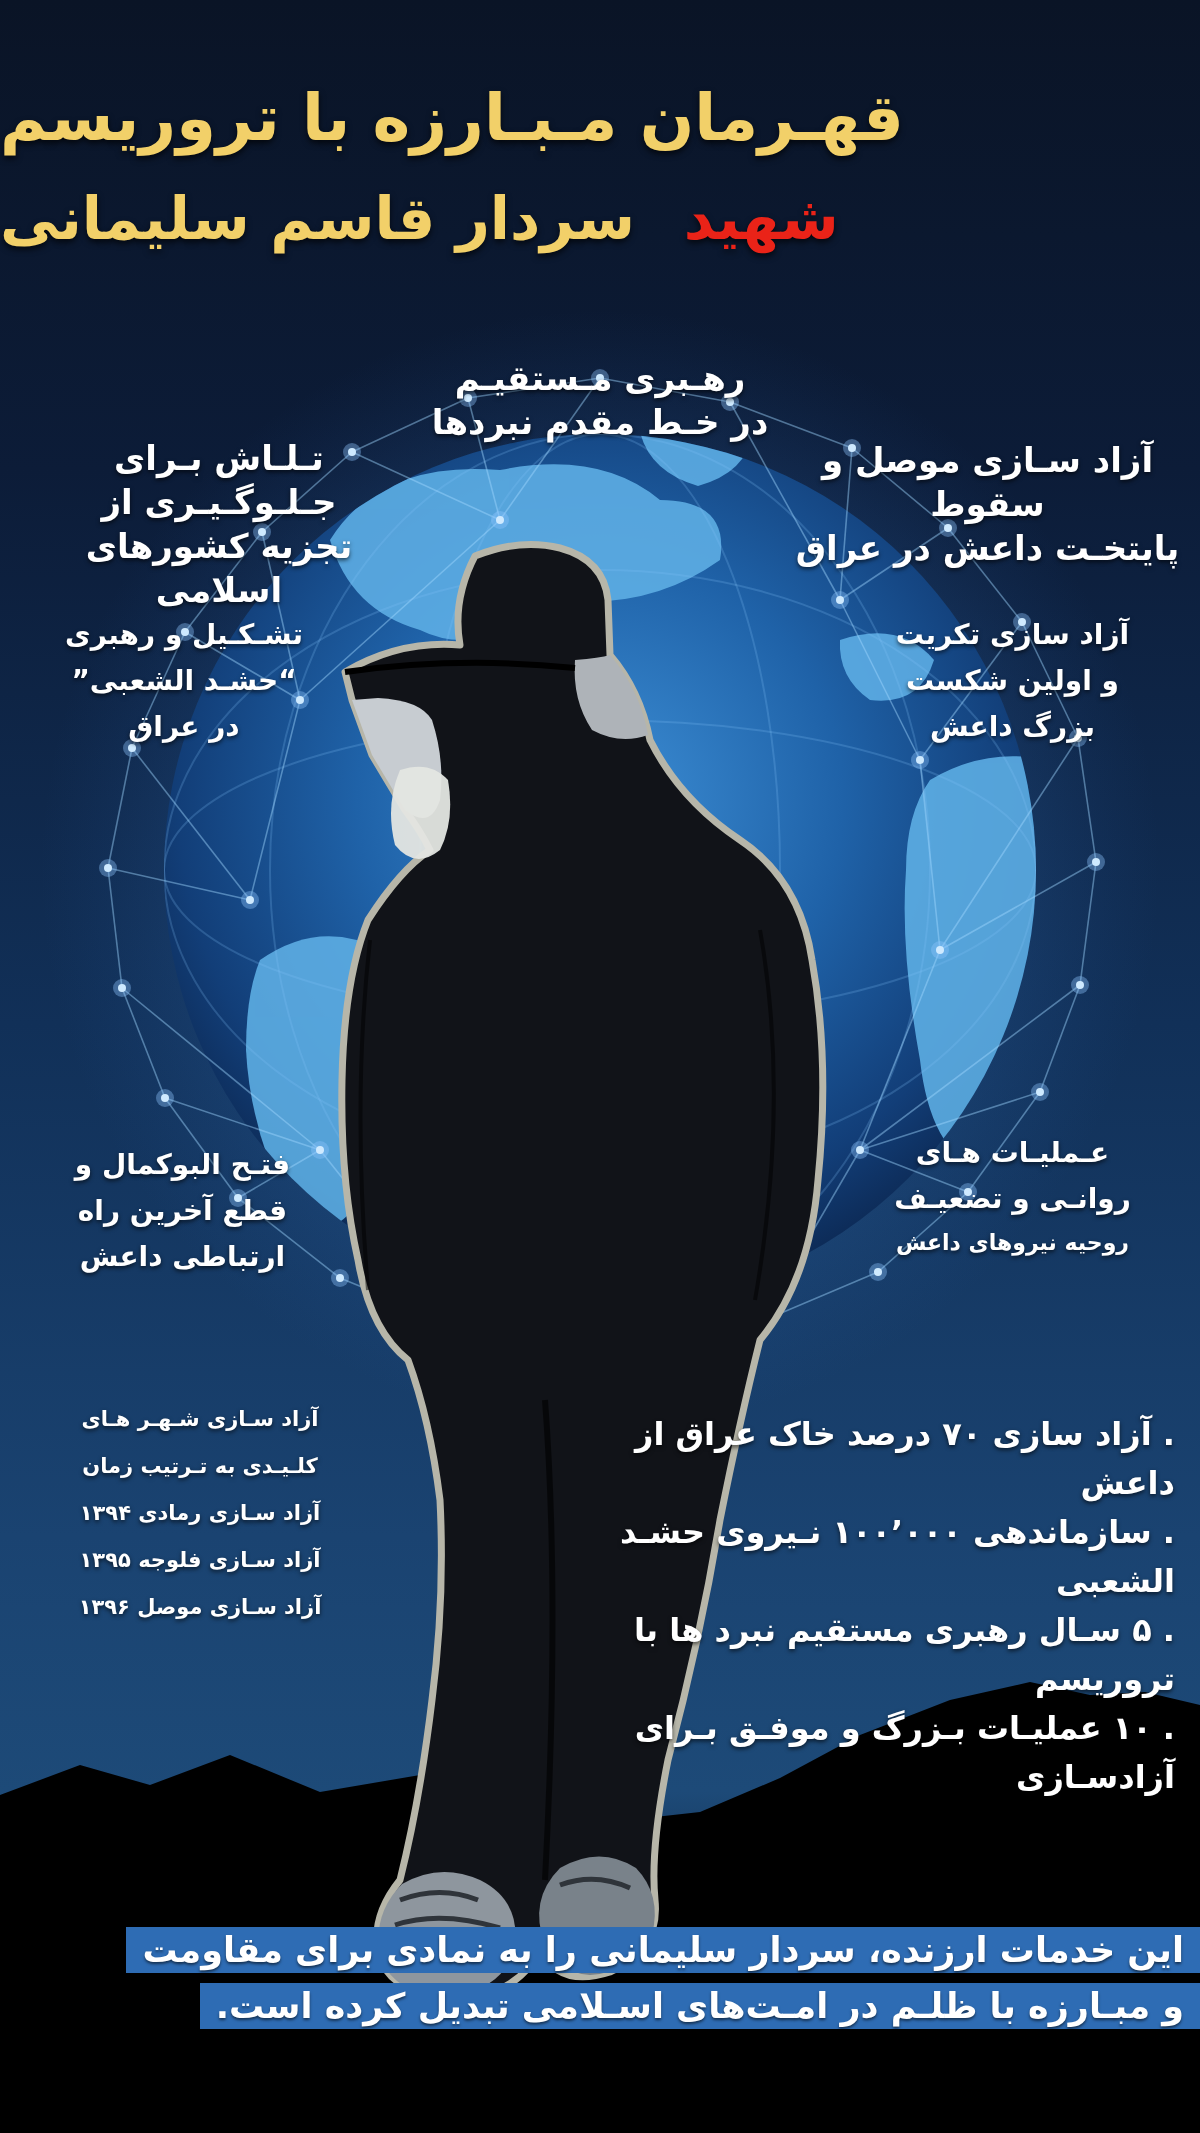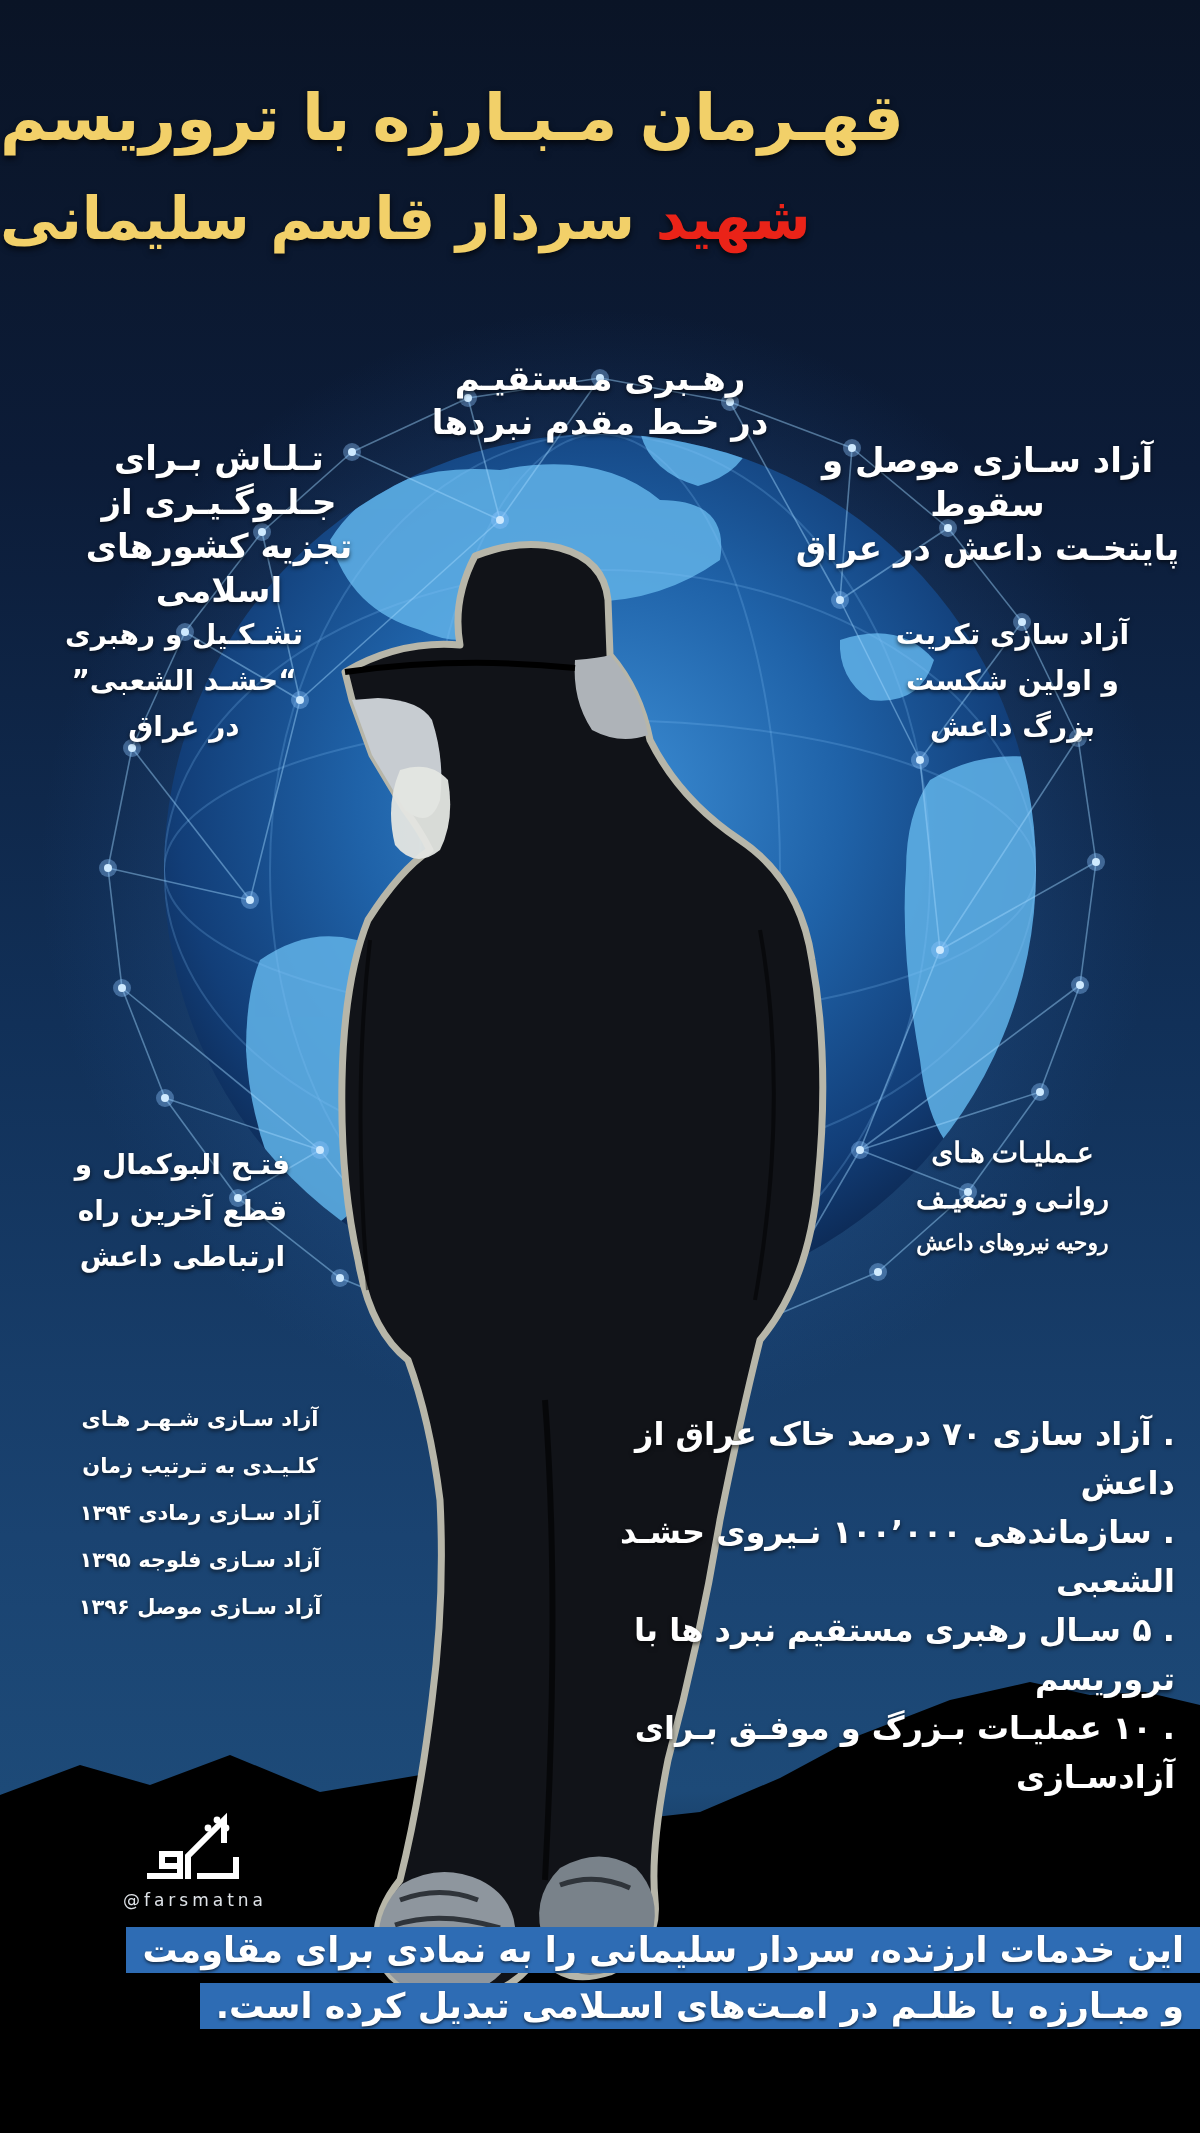--- a/index.html
+++ b/index.html
@@ -11,21 +11,21 @@
   .abs{position:absolute;}
   .rtl{direction:rtl;}
   .txt{color:#fff;font-weight:bold;text-align:center;text-shadow:0 2px 4px rgba(0,0,0,.65);}
   .callout{font-size:34px;line-height:44px;}
   .callout-lg{font-size:28px;line-height:46px;}
   .subline{font-size:22px;line-height:34px;margin-top:4px;}
   .title{left:0;top:66px;width:1200px;text-align:left;direction:rtl;
          text-shadow:0 3px 6px rgba(0,0,0,.7);font-weight:bold;}
   .title .l1{font-size:64px;line-height:104px;color:#f2d069;}
   .title .l2{font-size:59px;line-height:98px;color:#f2d069;}
-  .title .red{color:#ea2318;}
+  .title .red{color:#ea2318;margin-left:28px;}
   .timeline{left:30px;top:1396px;width:340px;font-size:21px;line-height:47px;}
   .stats{left:590px;top:1410px;width:585px;text-align:right;font-size:32px;line-height:49px;}
   .logo{left:90px;top:1808px;width:210px;text-align:center;}
   .logo .handle{color:#dfe3e8;font-size:17px;letter-spacing:4px;font-weight:normal;
                 margin-top:4px;text-shadow:0 1px 2px #000;}
   .footer{left:0;top:1922px;width:1200px;}
   .footer .strip{display:inline-block;background:#2e6cb4;color:#fff;font-weight:bold;
                  font-size:35px;line-height:46px;padding:0 16px;margin:5px 0;
                  text-shadow:0 2px 3px rgba(0,0,0,.55);}
   svg{display:block;}
@@ -243,55 +243,40 @@
     <div>و اولین شکست</div>
     <div>بزرگ داعش</div>
   </div>
 
   <div class="abs txt rtl callout-lg" style="left:25px;top:1142px;width:315px;">
     <div>فتـح البوکمال و</div>
     <div>قطع آخرین راه</div>
     <div>ارتباطی داعش</div>
   </div>
 
-  <div class="abs txt rtl callout-lg" style="left:845px;top:1130px;width:335px;font-family:Liberation Serif, serif;">
+  <div class="abs txt rtl callout-lg" style="left:845px;top:1130px;width:335px;">
     <div>عـملیـات هـای</div>
     <div>روانـی و تضعیـف</div>
     <div class="subline">روحیه نیروهای داعش</div>
   </div>
 
   <div class="abs txt rtl timeline">
     <div>آزاد سـازی شـهـر هـای</div>
     <div>کلـیـدی به تـرتیب زمان</div>
     <div>آزاد سـازی رمادی ۱۳۹۴</div>
     <div>آزاد سـازی فلوجه ۱۳۹۵</div>
     <div>آزاد سـازی موصل ۱۳۹۶</div>
   </div>
 
   <div class="abs txt rtl stats" style="text-align:right;">
     <div>. آزاد سازی ۷۰ درصد خاک عراق از داعش</div>
     <div>. سازماندهی ۱۰۰٬۰۰۰ نـیروی حشـد الشعبی</div>
     <div>. ۵ سـال رهبری مستقیم نبرد ها با تروریسم</div>
     <div>. ۱۰ عملیـات بـزرگ و موفـق بـرای آزادسـازی</div>
   </div>
 
-  <div class="abs logo">
-    <svg width="110" height="78" viewBox="0 0 110 78" style="margin:0 auto;">
-      <g fill="none" stroke="#fff" stroke-width="6" stroke-linecap="square">
-        <path d="M10 68 H40 V46 H22 V58 H34"></path>
-        <path d="M48 68 V48 L84 12 L84 32"></path>
-        <path d="M60 68 H96 V52"></path>
-      </g>
-      <g fill="#fff">
-        <circle cx="68" cy="20" r="3.4"></circle>
-          <circle cx="77" cy="12" r="3.4"></circle>
-          <circle cx="86" cy="20" r="3.4"></circle>
-      </g>
-    </svg>
-    <div class="handle">@farsmatna</div>
-  </div>
 
   <div class="abs footer rtl">
     <div><span class="strip">این خدمات ارزنده، سردار سلیمانی را به نمادی برای مقاومت</span></div>
     <div><span class="strip">و مبـارزه با ظلـم در امـت‌های اسـلامی تبدیل کرده است.</span></div>
   </div>
 
 </div>
 
 </body></html>

